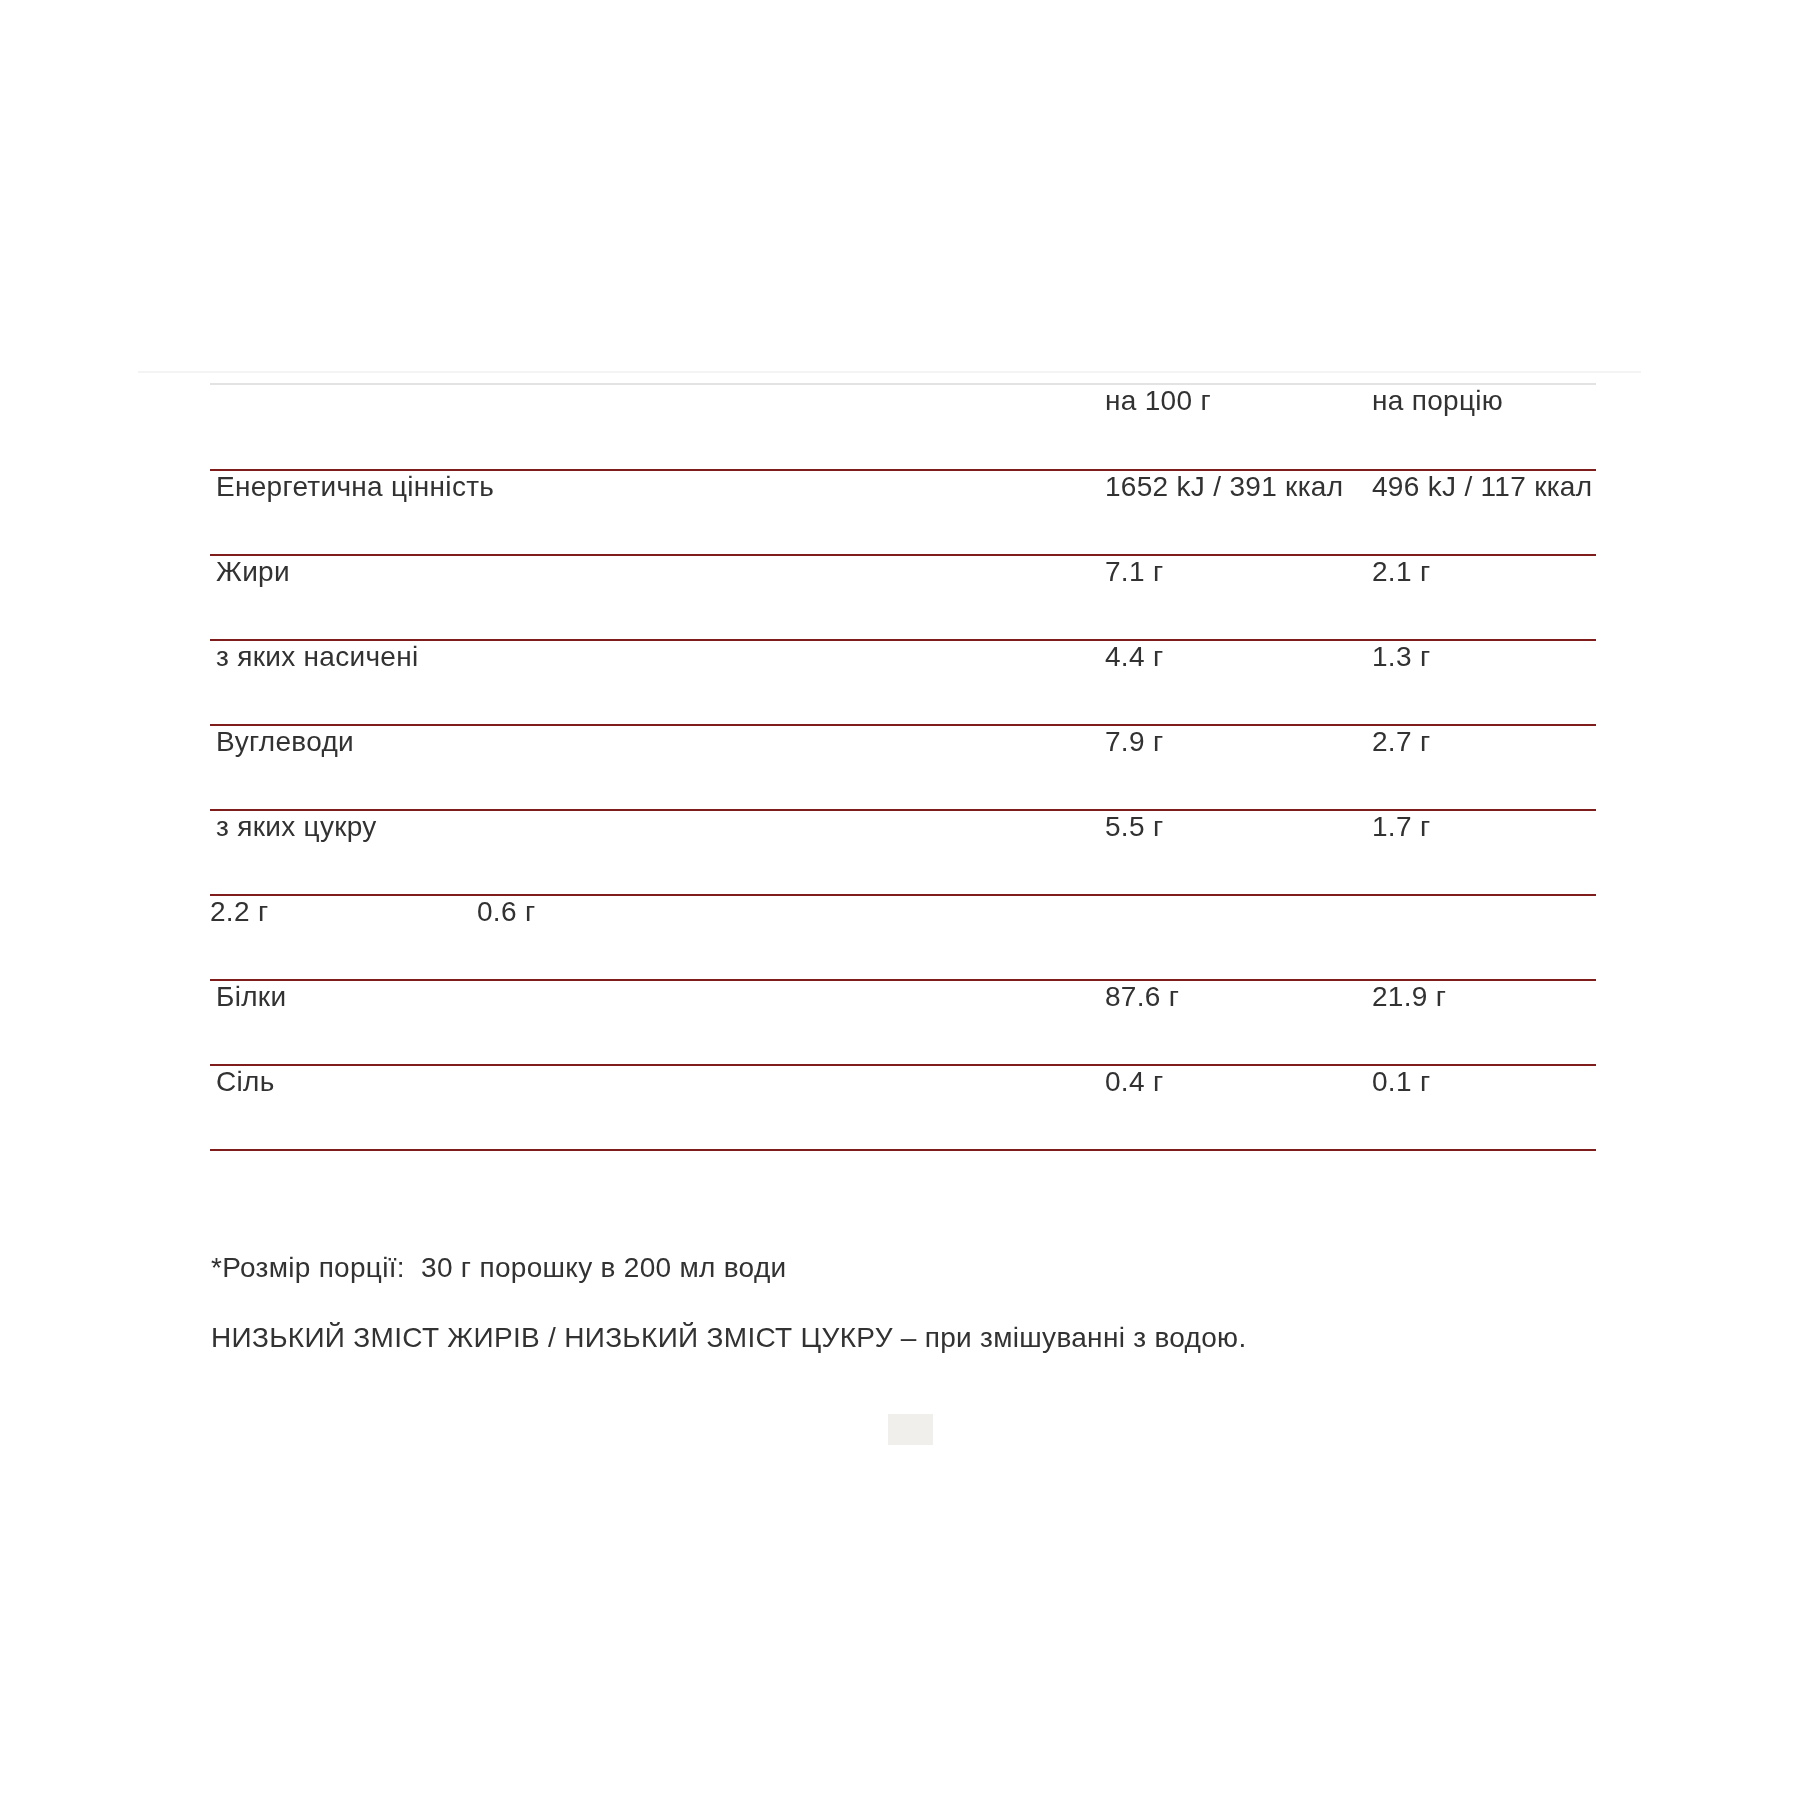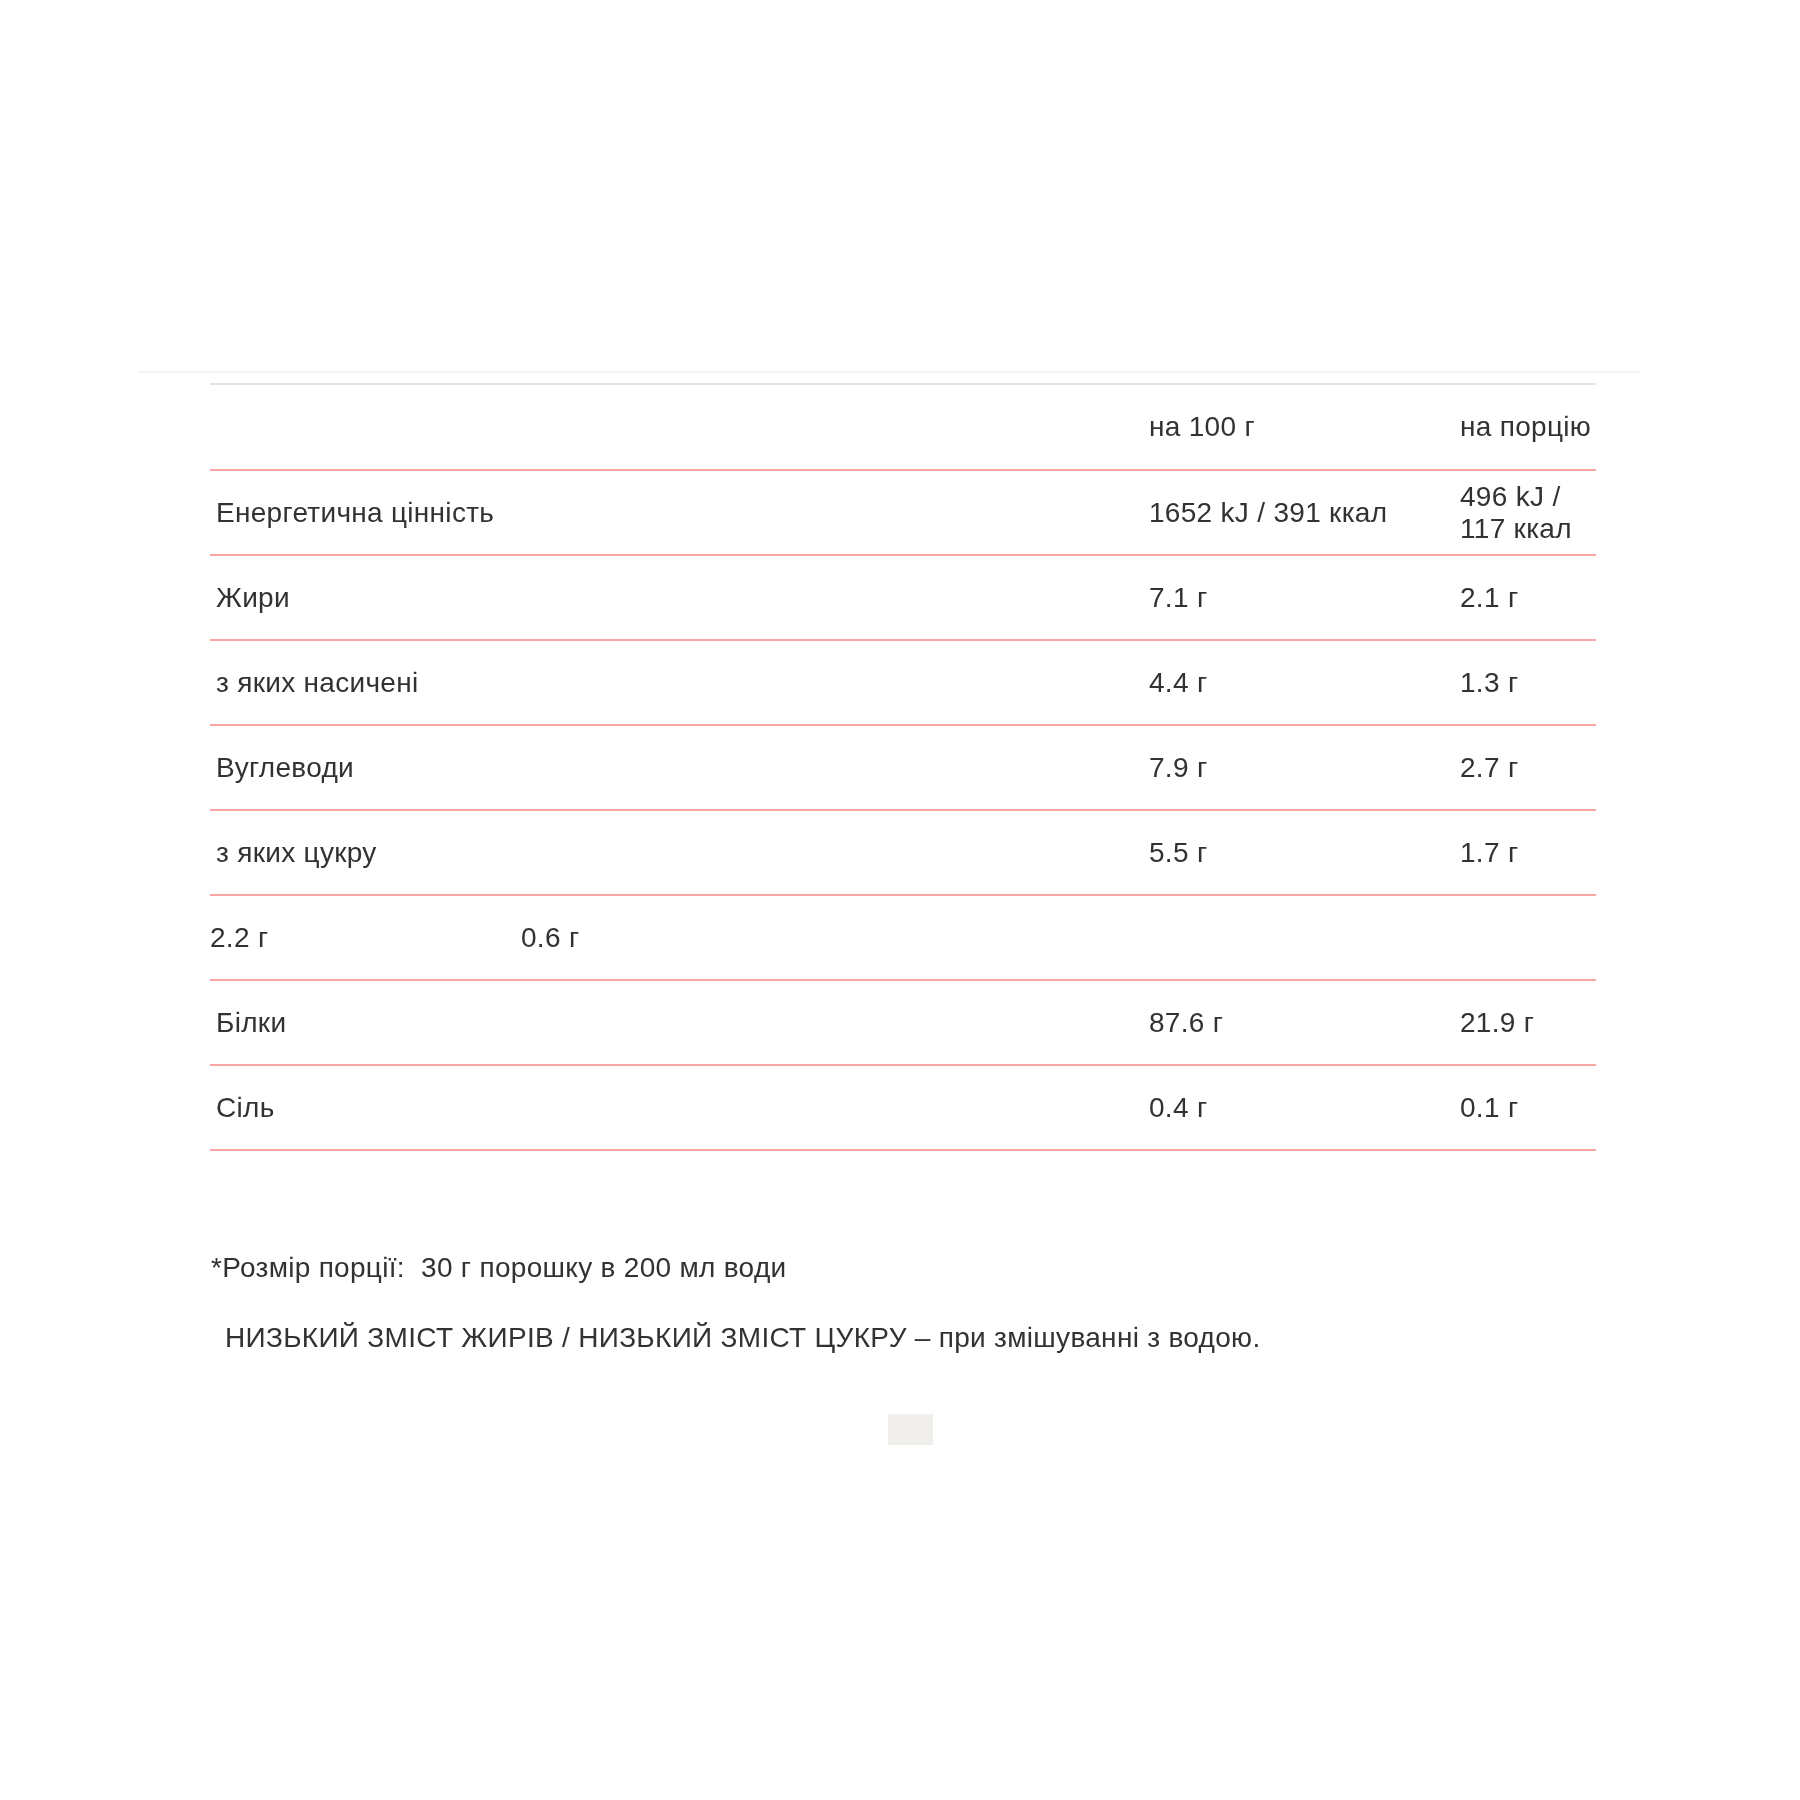--- a/index.html
+++ b/index.html
@@ -29,24 +29,23 @@
   .nutrition-table {
     position: absolute;
     left: 210px;
     top: 383px;
     width: 1386px;
     border-top: 2px solid #e3e3e3;
   }
 
   .row {
     display: flex;
-    align-items: center;
+    align-items: flex-start;
     height: 83px;
-    border-bottom: 2px solid #fca5a5;
-    gap: 44px;
+    border-bottom: 2px solid #7f1d1d;
   }
   .row.header { height: 84px; }
 
   .cell { box-sizing: border-box; }
   .cell.label {
     width: 895px;
     padding-left: 6px;
     flex: none;
   }
   .cell.val1 {
@@ -56,21 +55,21 @@
   .cell.val2 { flex: 1; }
 
   .footnote-serving {
     position: absolute;
     left: 211px;
     top: 1252px;
     white-space: pre;
   }
   .footnote-claims {
     position: absolute;
-    left: 225px;
+    left: 211px;
     top: 1322px;
     white-space: pre;
   }
 
   .placeholder-square {
     position: absolute;
     left: 888px;
     top: 1414px;
     width: 45px;
     height: 31px;

